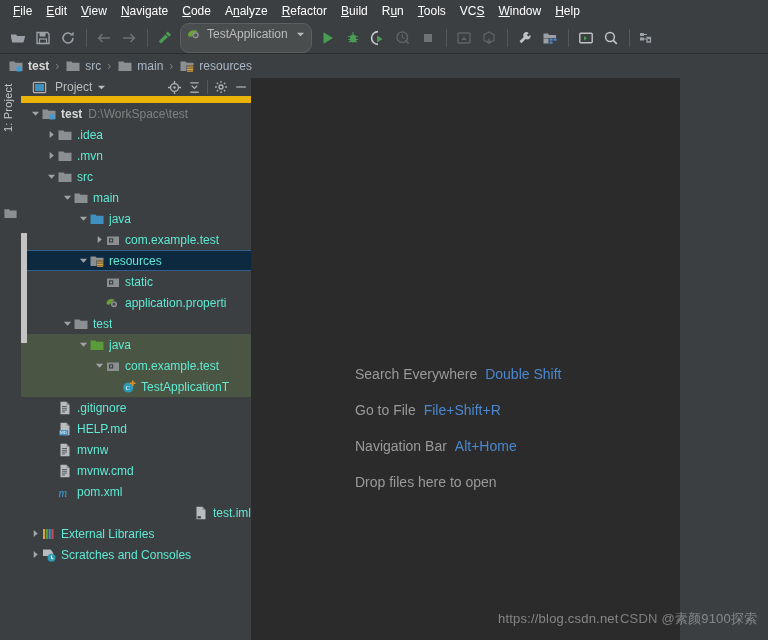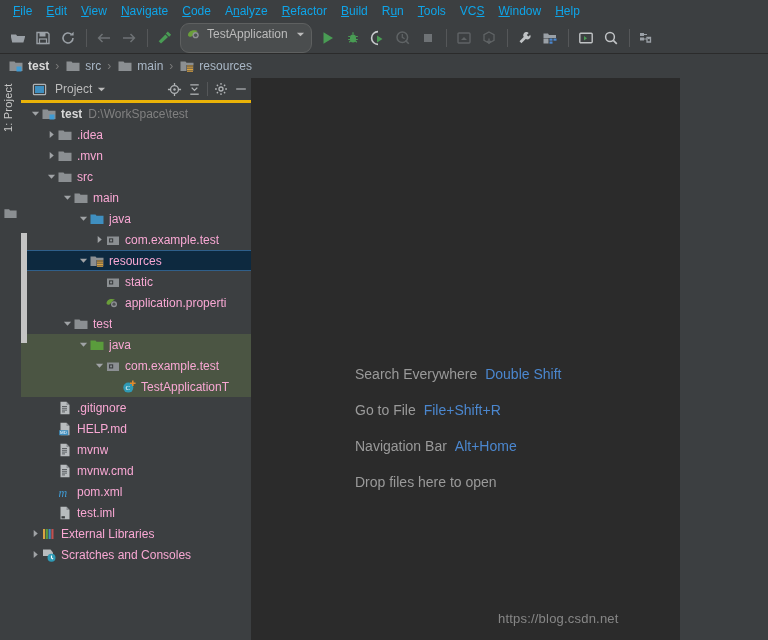--- a/index.html
+++ b/index.html
@@ -19,21 +19,21 @@
   .menubar {
     position: absolute; top: 0; left: 0;
     width: 768px; height: 22px;
     background: #3c3f41;
     display: flex; align-items: center;
     padding-left: 6px;
     box-sizing: border-box;
   }
   .menu-item {
     font-size: 12px;
-    color: #0ea5e9;
+    color: #ffffff;
     padding: 2px 7px;
     white-space: nowrap;
     line-height: 14px;
   }
   .menu-item .mn { text-decoration: underline; }
 
   
   .toolbar {
     position: absolute; top: 22px; left: 0;
     width: 768px; height: 32px;
@@ -117,21 +117,21 @@
     width: 230px; height: 562px;
     background: #3c3f41;
     border-right: 1px solid #2b2b2b;
   }
   .panel-header {
     position: absolute; top: 0; left: 0;
     width: 230px; height: 25px;
     display: flex; align-items: center;
     padding-left: 8px;
     box-sizing: border-box;
-    border-bottom: 3px solid #eab308;
+    border-bottom: 7px solid #eab308;
   }
   .panel-title {
     font-size: 12px; color: #bbbbbb;
     margin-left: 6px; margin-right: 5px;
   }
   .ph-btn {
     width: 20px; height: 20px;
     display: flex; align-items: center; justify-content: center;
   }
   .ph-sep {
@@ -153,21 +153,21 @@
     box-sizing: border-box;
     white-space: nowrap;
   }
   .trow.selected {
     background: #0d293f;
     border-top: 1px solid #2f5f8a;
     border-bottom: 1px solid #2f5f8a;
   }
   .trow.testroot { background: #4b5543; }
   .tlabel {
-    font-size: 12px; color: #f9a8d4;
+    font-size: 12px; color: #5eead4;
     margin-left: 4px;
     overflow: hidden;
   }
   .tlabel.bold { font-weight: bold; color: #d8d8d8; }
   .tpath {
     font-size: 12px; color: #808080;
     margin-left: 6px;
   }
   .arrow {
     width: 12px; height: 12px;
@@ -718,21 +718,21 @@
         </div>
         <div class="trow" style="padding-left: 24px;">
           <span class="arrow empty"></span>
           <span class="ticon">
             <svg width="16" height="16" viewBox="0 0 16 16">
               <text x="1.5" y="13" font-size="12" fill="#3f9bd4" font-style="italic" font-family="Liberation Serif">m</text>
             </svg>
           </span>
           <span class="tlabel">pom.xml</span>
         </div>
-        <div class="trow" style="padding-left: 24px;">
+        <div class="trow" style="padding-left: 24px; justify-content: flex-end;">
           <span class="arrow empty"></span>
           <span class="ticon">
             <svg width="16" height="16" viewBox="0 0 16 16">
               <path d="M3.5 1.8h6L12.5 5v9.2h-9z" fill="#b8bcbe"></path>
               <path d="M9.5 1.8V5h3" fill="#8b8f92"></path>
               <rect x="4.5" y="11.2" width="3.4" height="2.2" fill="#3c3f41"></rect>
             </svg>
           </span>
           <span class="tlabel">test.iml</span>
         </div>
@@ -784,15 +784,16 @@
         </div>
         <div class="hint-row">
           <span class="hint-label">Navigation Bar</span>
           <span class="hint-key">Alt+Home</span>
         </div>
         <div class="hint-row">
           <span class="hint-label">Drop files here to open</span>
         </div>
       </div>
     <div class="wm wm1">https://blog.csdn.net</div>
+    <div class="wm wm2">CSDN @素颜9100探索</div>
   </div>
 
 </div>
 
 </body></html>

